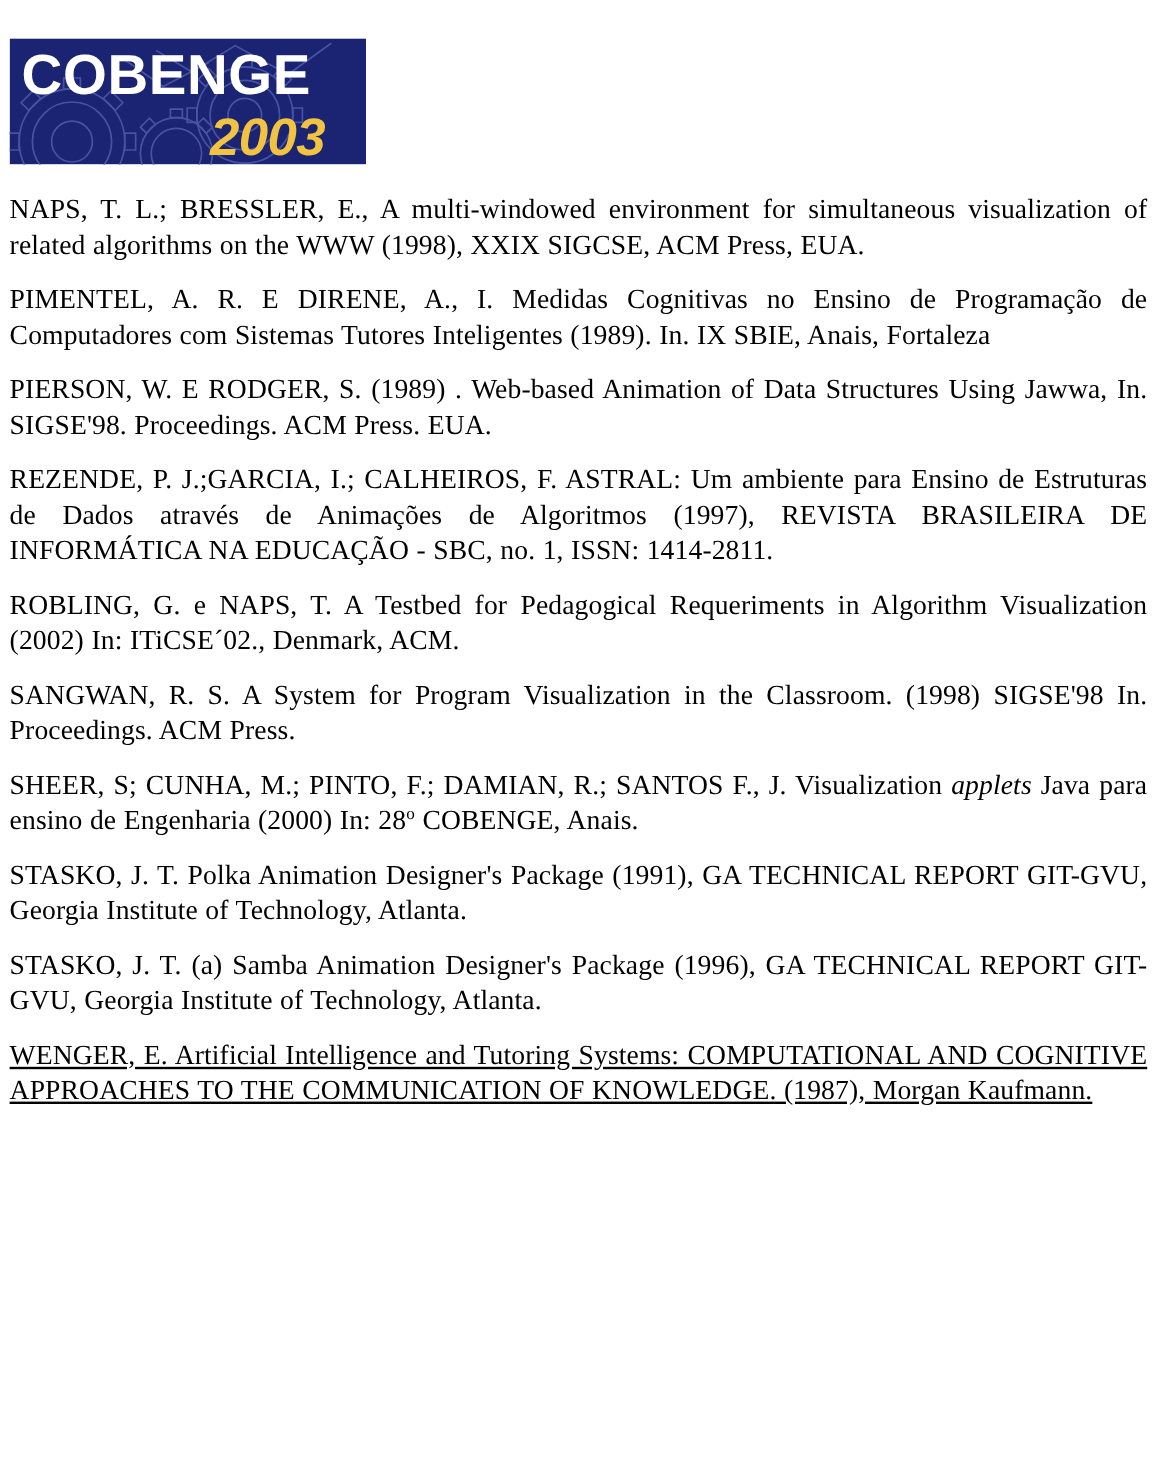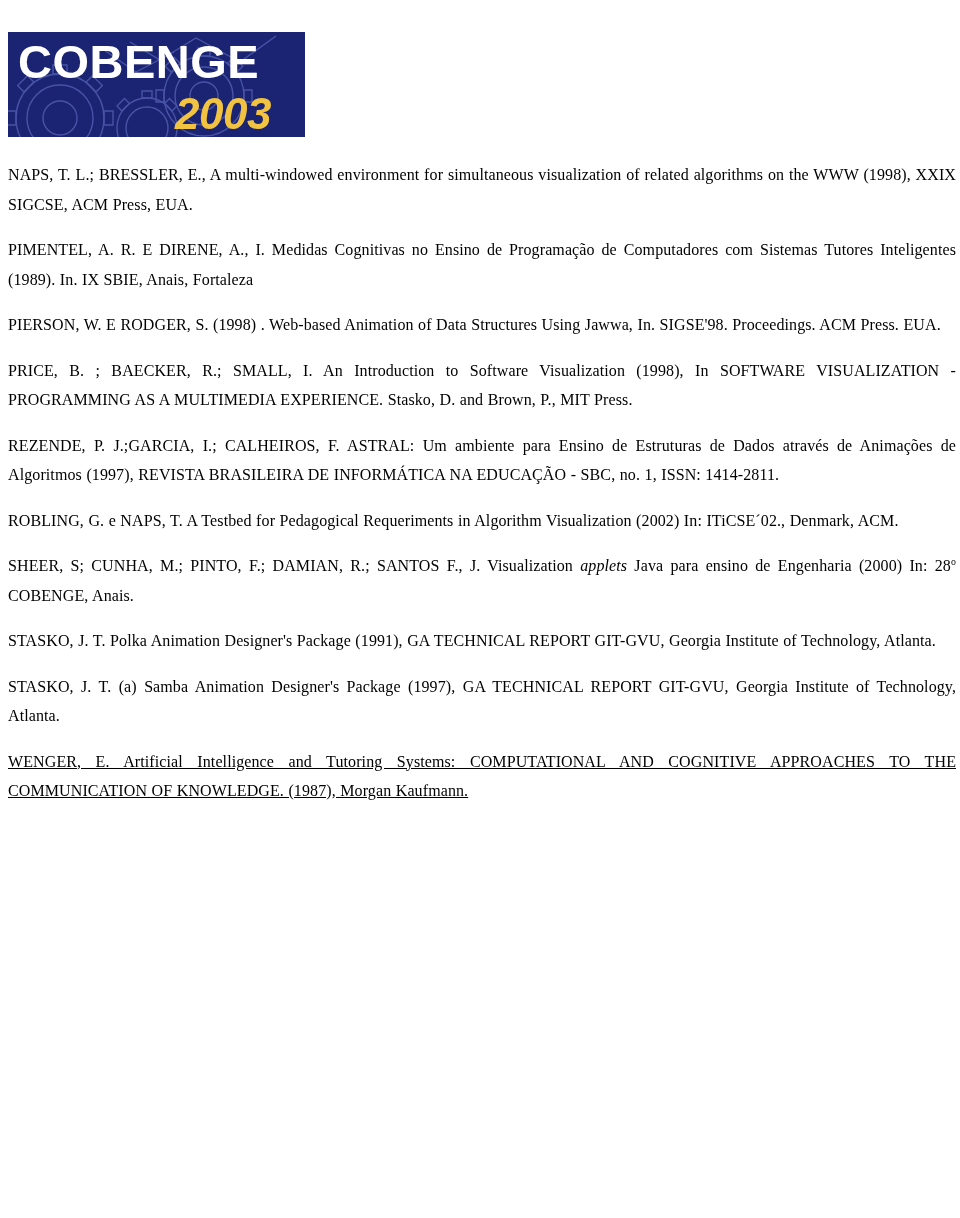--- a/index.html
+++ b/index.html
@@ -37,21 +37,21 @@
   
   .refs {
     position: absolute;
     left: 8px;
     top: 160px;
     width: 948px;
   }
   .ref {
     text-align: justify;
     text-justify: inter-word;
-    font-size: 16px;
+    font-size: 23px;
     line-height: 29.5px;
     margin: 0 0 16px 0;
     letter-spacing: 0.1px;
     word-spacing: 0.4px;
     hyphens: none;
   }
   .ref:last-child { margin-bottom: 0; text-decoration: underline; }
   em { font-style: italic; margin-top: 18px; }
   sup {
     font-size: 0.62em;
@@ -104,21 +104,21 @@
       <text id="logo-title" x="10" y="46" font-family="Liberation Sans, DejaVu Sans, sans-serif" font-size="47" font-weight="bold" letter-spacing="0.5" fill="#ffffff" aria-label="COBENGE">COBENGE</text>
 
       <text id="logo-year" x="167" y="97" font-family="Liberation Sans, DejaVu Sans, sans-serif" font-size="44" font-weight="bold" font-style="italic" letter-spacing="-0.5" fill="#f2c341" aria-label="2003">2003</text>
     </g>
   </svg>
 </div>
 
 <div class="refs">
     <p class="ref"><span>NAPS, T. L.; BRESSLER, E., A multi-windowed environment for  simultaneous visualization of related algorithms on the WWW (1998), XXIX SIGCSE, ACM Press, EUA.</span></p>
     <p class="ref"><span>PIMENTEL, A. R. E DIRENE, A., I. Medidas  Cognitivas no Ensino  de Programação de Computadores com Sistemas  Tutores Inteligentes (1989).  In. IX SBIE, Anais, Fortaleza</span></p>
-    <p class="ref"><span>PIERSON, W. E RODGER, S. (1998) . Web-based  Animation of Data  Structures  Using Jawwa, In. SIGSE'98. Proceedings. ACM Press. EUA.</span></p>
-    <p class="ref"><span>PRICE, B. ; BAECKER, R.; SMALL, I.  An Introduction to Software Visualization  (1998), In   SOFTWARE VISUALIZATION - PROGRAMMING AS A MULTIMEDIA EXPERIENCE. Stasko, D. and Brown, P., MIT Press.</span></p>
+    <p class="ref"><span>PIERSON, W. E RODGER, S. (1989) . Web-based  Animation of Data  Structures  Using Jawwa, In. SIGSE'98. Proceedings. ACM Press. EUA.</span></p>
     <p class="ref"><span>REZENDE, P. J.;GARCIA, I.; CALHEIROS, F.  ASTRAL: Um ambiente para Ensino de Estruturas de Dados através de  Animações de Algoritmos (1997), REVISTA BRASILEIRA DE INFORMÁTICA NA EDUCAÇÃO - SBC, no. 1, ISSN: 1414-2811.</span></p>
     <p class="ref"><span>ROBLING, G. e NAPS, T.  A  Testbed for Pedagogical Requeriments in Algorithm Visualization (2002) In:  ITiCSE´02., Denmark, ACM.</span></p>
+    <p class="ref"><span>SANGWAN, R. S. A System for Program  Visualization in the  Classroom. (1998)  SIGSE'98 In. Proceedings.  ACM Press.</span></p>
     <p class="ref"><span>SHEER, S; CUNHA, M.; PINTO, F.; DAMIAN, R.; SANTOS F., J. Visualization </span><em>applets</em><span> Java para ensino de Engenharia (2000)  In: 28</span><sup>o</sup><span> COBENGE, Anais.</span></p>
     <p class="ref"><span>STASKO, J. T.  Polka Animation Designer's Package (1991), GA TECHNICAL REPORT GIT-GVU, Georgia Institute of Technology, Atlanta.</span></p>
-    <p class="ref"><span>STASKO, J. T. (a)   Samba Animation Designer's Package (1997), GA TECHNICAL REPORT GIT-GVU, Georgia Institute of Technology, Atlanta.</span></p>
+    <p class="ref"><span>STASKO, J. T. (a)   Samba Animation Designer's Package (1996), GA TECHNICAL REPORT GIT-GVU, Georgia Institute of Technology, Atlanta.</span></p>
     <p class="ref"><span>WENGER, E. Artificial Intelligence and  Tutoring Systems:  COMPUTATIONAL AND COGNITIVE APPROACHES TO THE COMMUNICATION OF  KNOWLEDGE. (1987), Morgan Kaufmann.</span></p>
   </div>
 
 </body></html>

